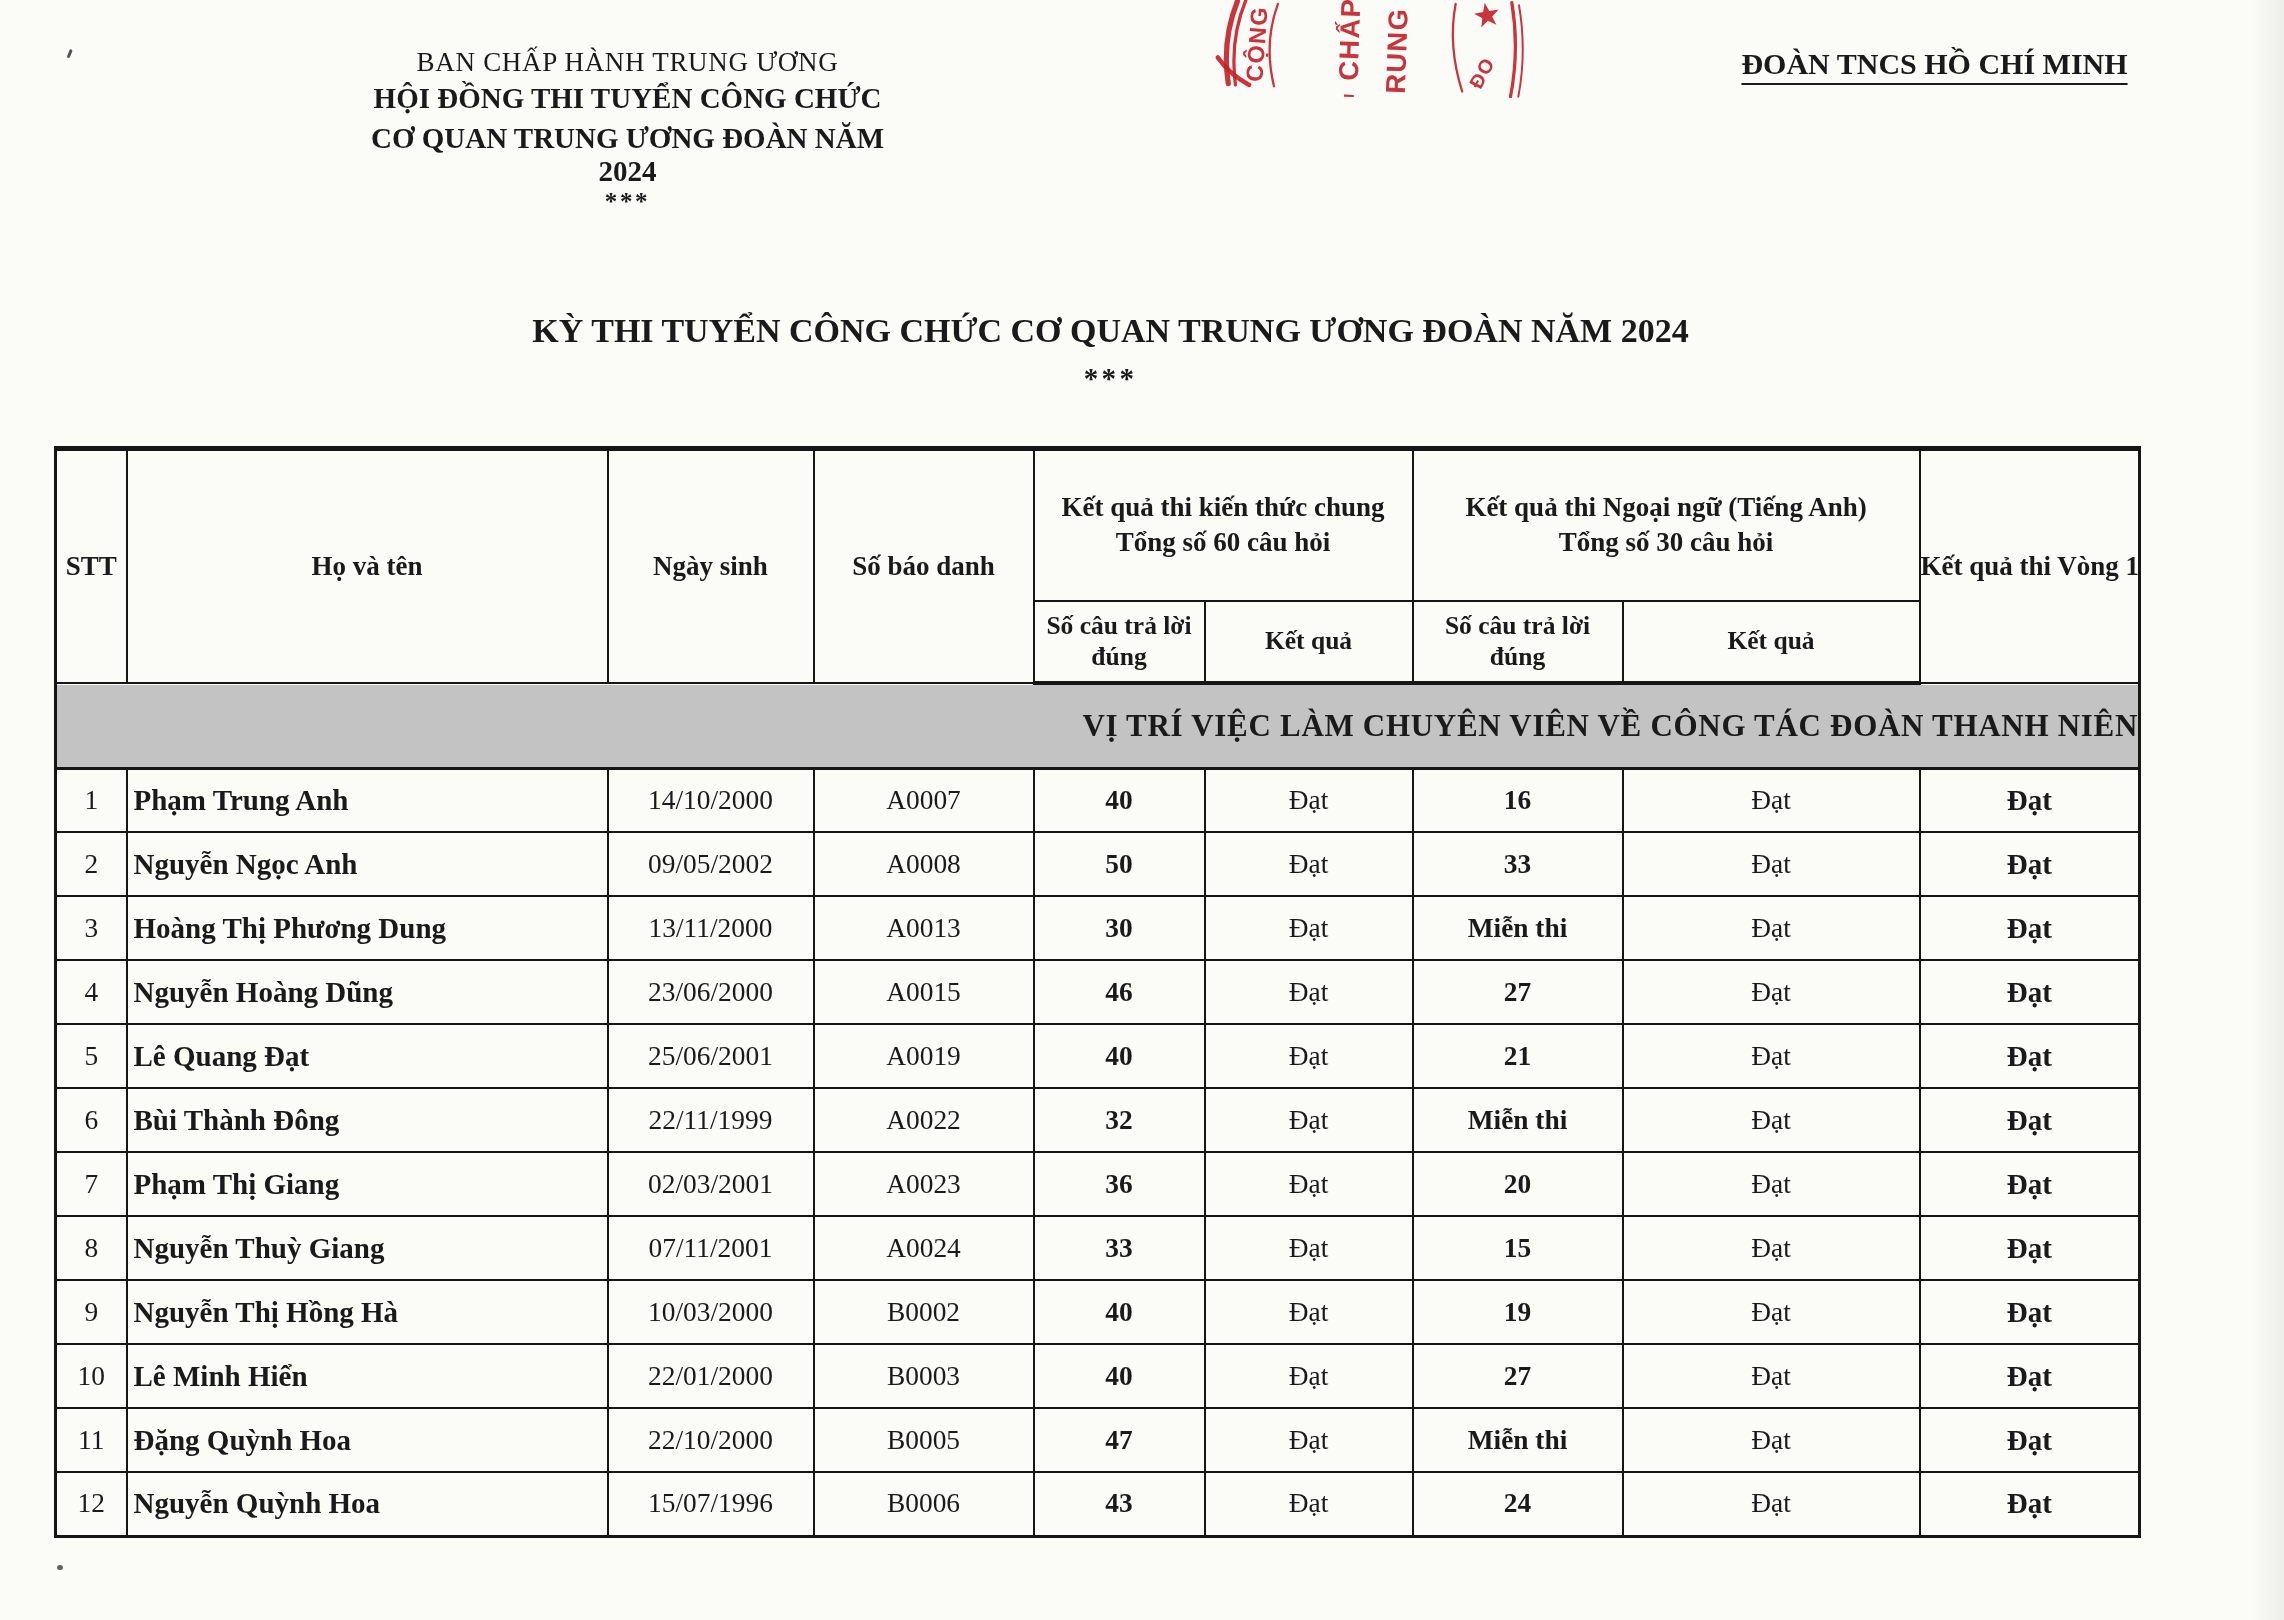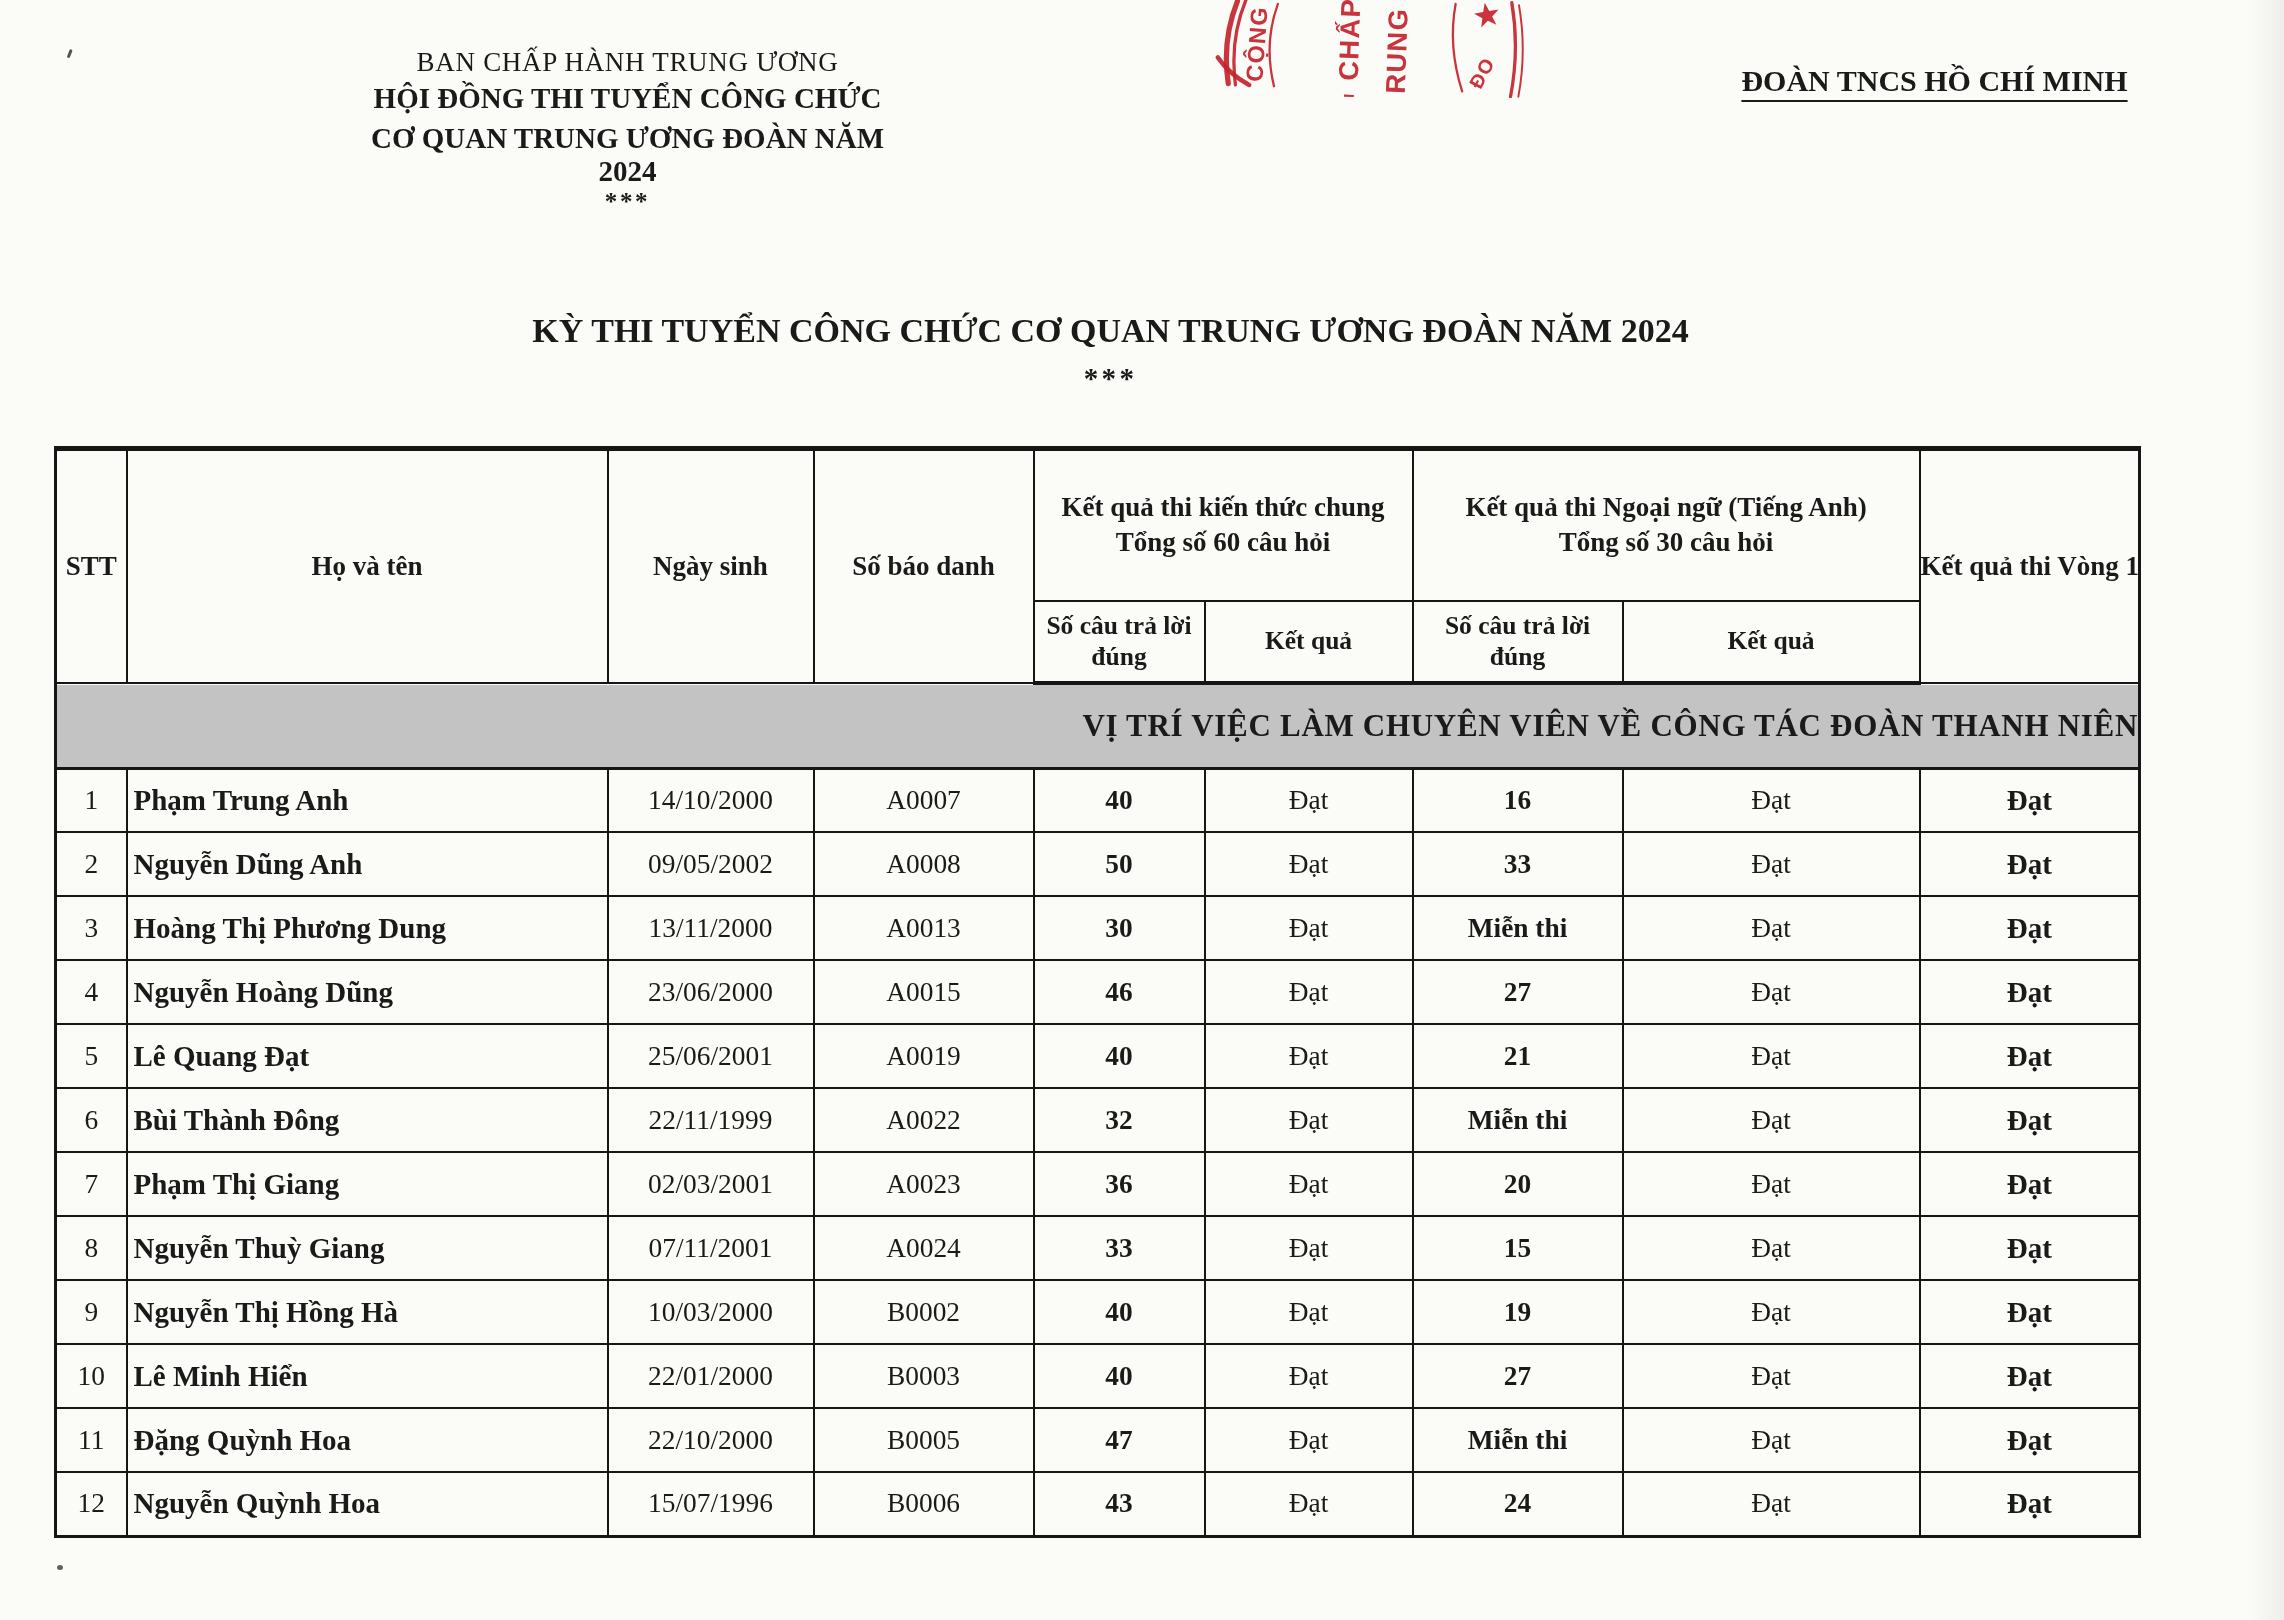--- a/index.html
+++ b/index.html
@@ -10,21 +10,21 @@
   }
 
   
   .letterhead-left { position:absolute; left:340px; top:47px; width:575px; text-align:center; }
   .lh1 { font-size:27px; letter-spacing:0.7px; }
   .lh2 { font-size:29px; font-weight:700; margin-top:3.9px; }
   .lh3 { font-size:29px; font-weight:700; margin-top:7px; }
   .lh-stars { font-size:25px; font-weight:700; margin-top:0; letter-spacing:2.6px; }
 
   .letterhead-right {
-    position:absolute; left:1686px; top:64px; width:497px; text-align:center;
+    position:absolute; left:1686px; top:47px; width:497px; text-align:center;
     font-size:30px; font-weight:700;
     text-decoration:underline; text-decoration-thickness:2px; text-underline-offset:9.1px;
   }
 
   
   .doc-title { position:absolute; left:39px; top:306px; width:2143px; text-align:center;
                font-weight:700; font-size:34px; line-height:50px; }
   .title-stars { font-size:29px; line-height:39px; letter-spacing:3.3px; margin-top:2.6px; }
 
   
@@ -146,21 +146,21 @@
     <td>14/10/2000</td>
     <td>A0007</td>
     <td class="num">40</td>
     <td>Đạt</td>
     <td class="num">16</td>
     <td>Đạt</td>
     <td class="v1">Đạt</td>
   </tr>
       <tr class="data">
     <td>2</td>
-    <td class="name">Nguyễn Dũng Anh</td>
+    <td class="name">Nguyễn Ngọc Anh</td>
     <td>09/05/2002</td>
     <td>A0008</td>
     <td class="num">50</td>
     <td>Đạt</td>
     <td class="num">33</td>
     <td>Đạt</td>
     <td class="v1">Đạt</td>
   </tr>
       <tr class="data">
     <td>3</td>

